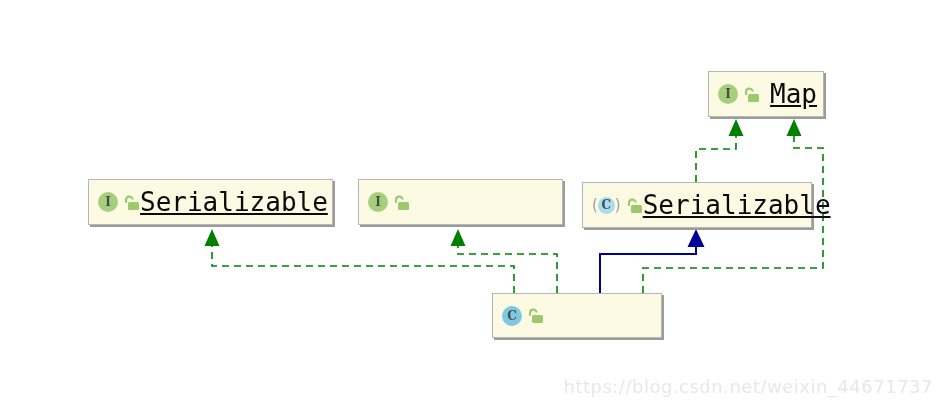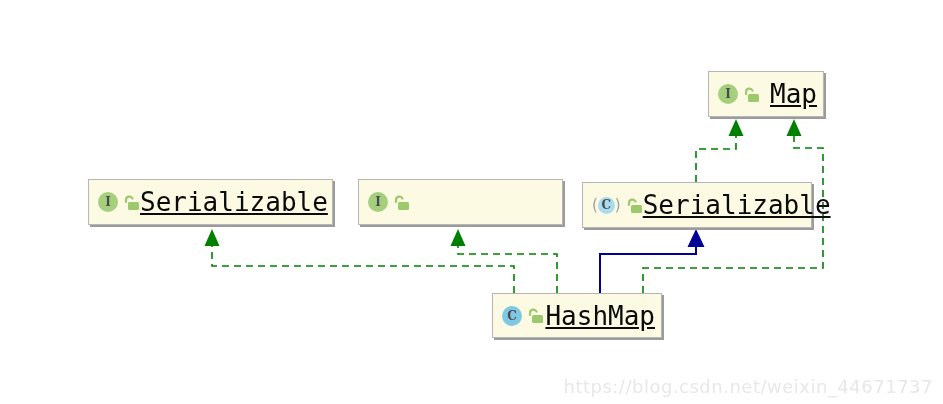--- a/index.html
+++ b/index.html
@@ -137,17 +137,16 @@
     </svg>
     <span class="label">Serializable</span>
   </div>
 
   <div class="node n-hashmap">
     <span class="circ cls">C</span>
     <svg class="lock" width="17" height="17" viewBox="0 0 17 17">
       <path d="M3 8 V6 a3.4 3.4 0 0 1 6.5-1.4" stroke="currentColor" stroke-width="2.2" fill="none" stroke-linecap="round"></path>
       <rect x="5" y="8" width="11" height="8" rx="1.5" fill="currentColor"></rect>
     </svg>
-    <span class="label">HashMap</span>
   </div>
 
   <div class="watermark">https://blog.csdn.net/weixin_44671737</div>
 </div>
 
 </body></html>

